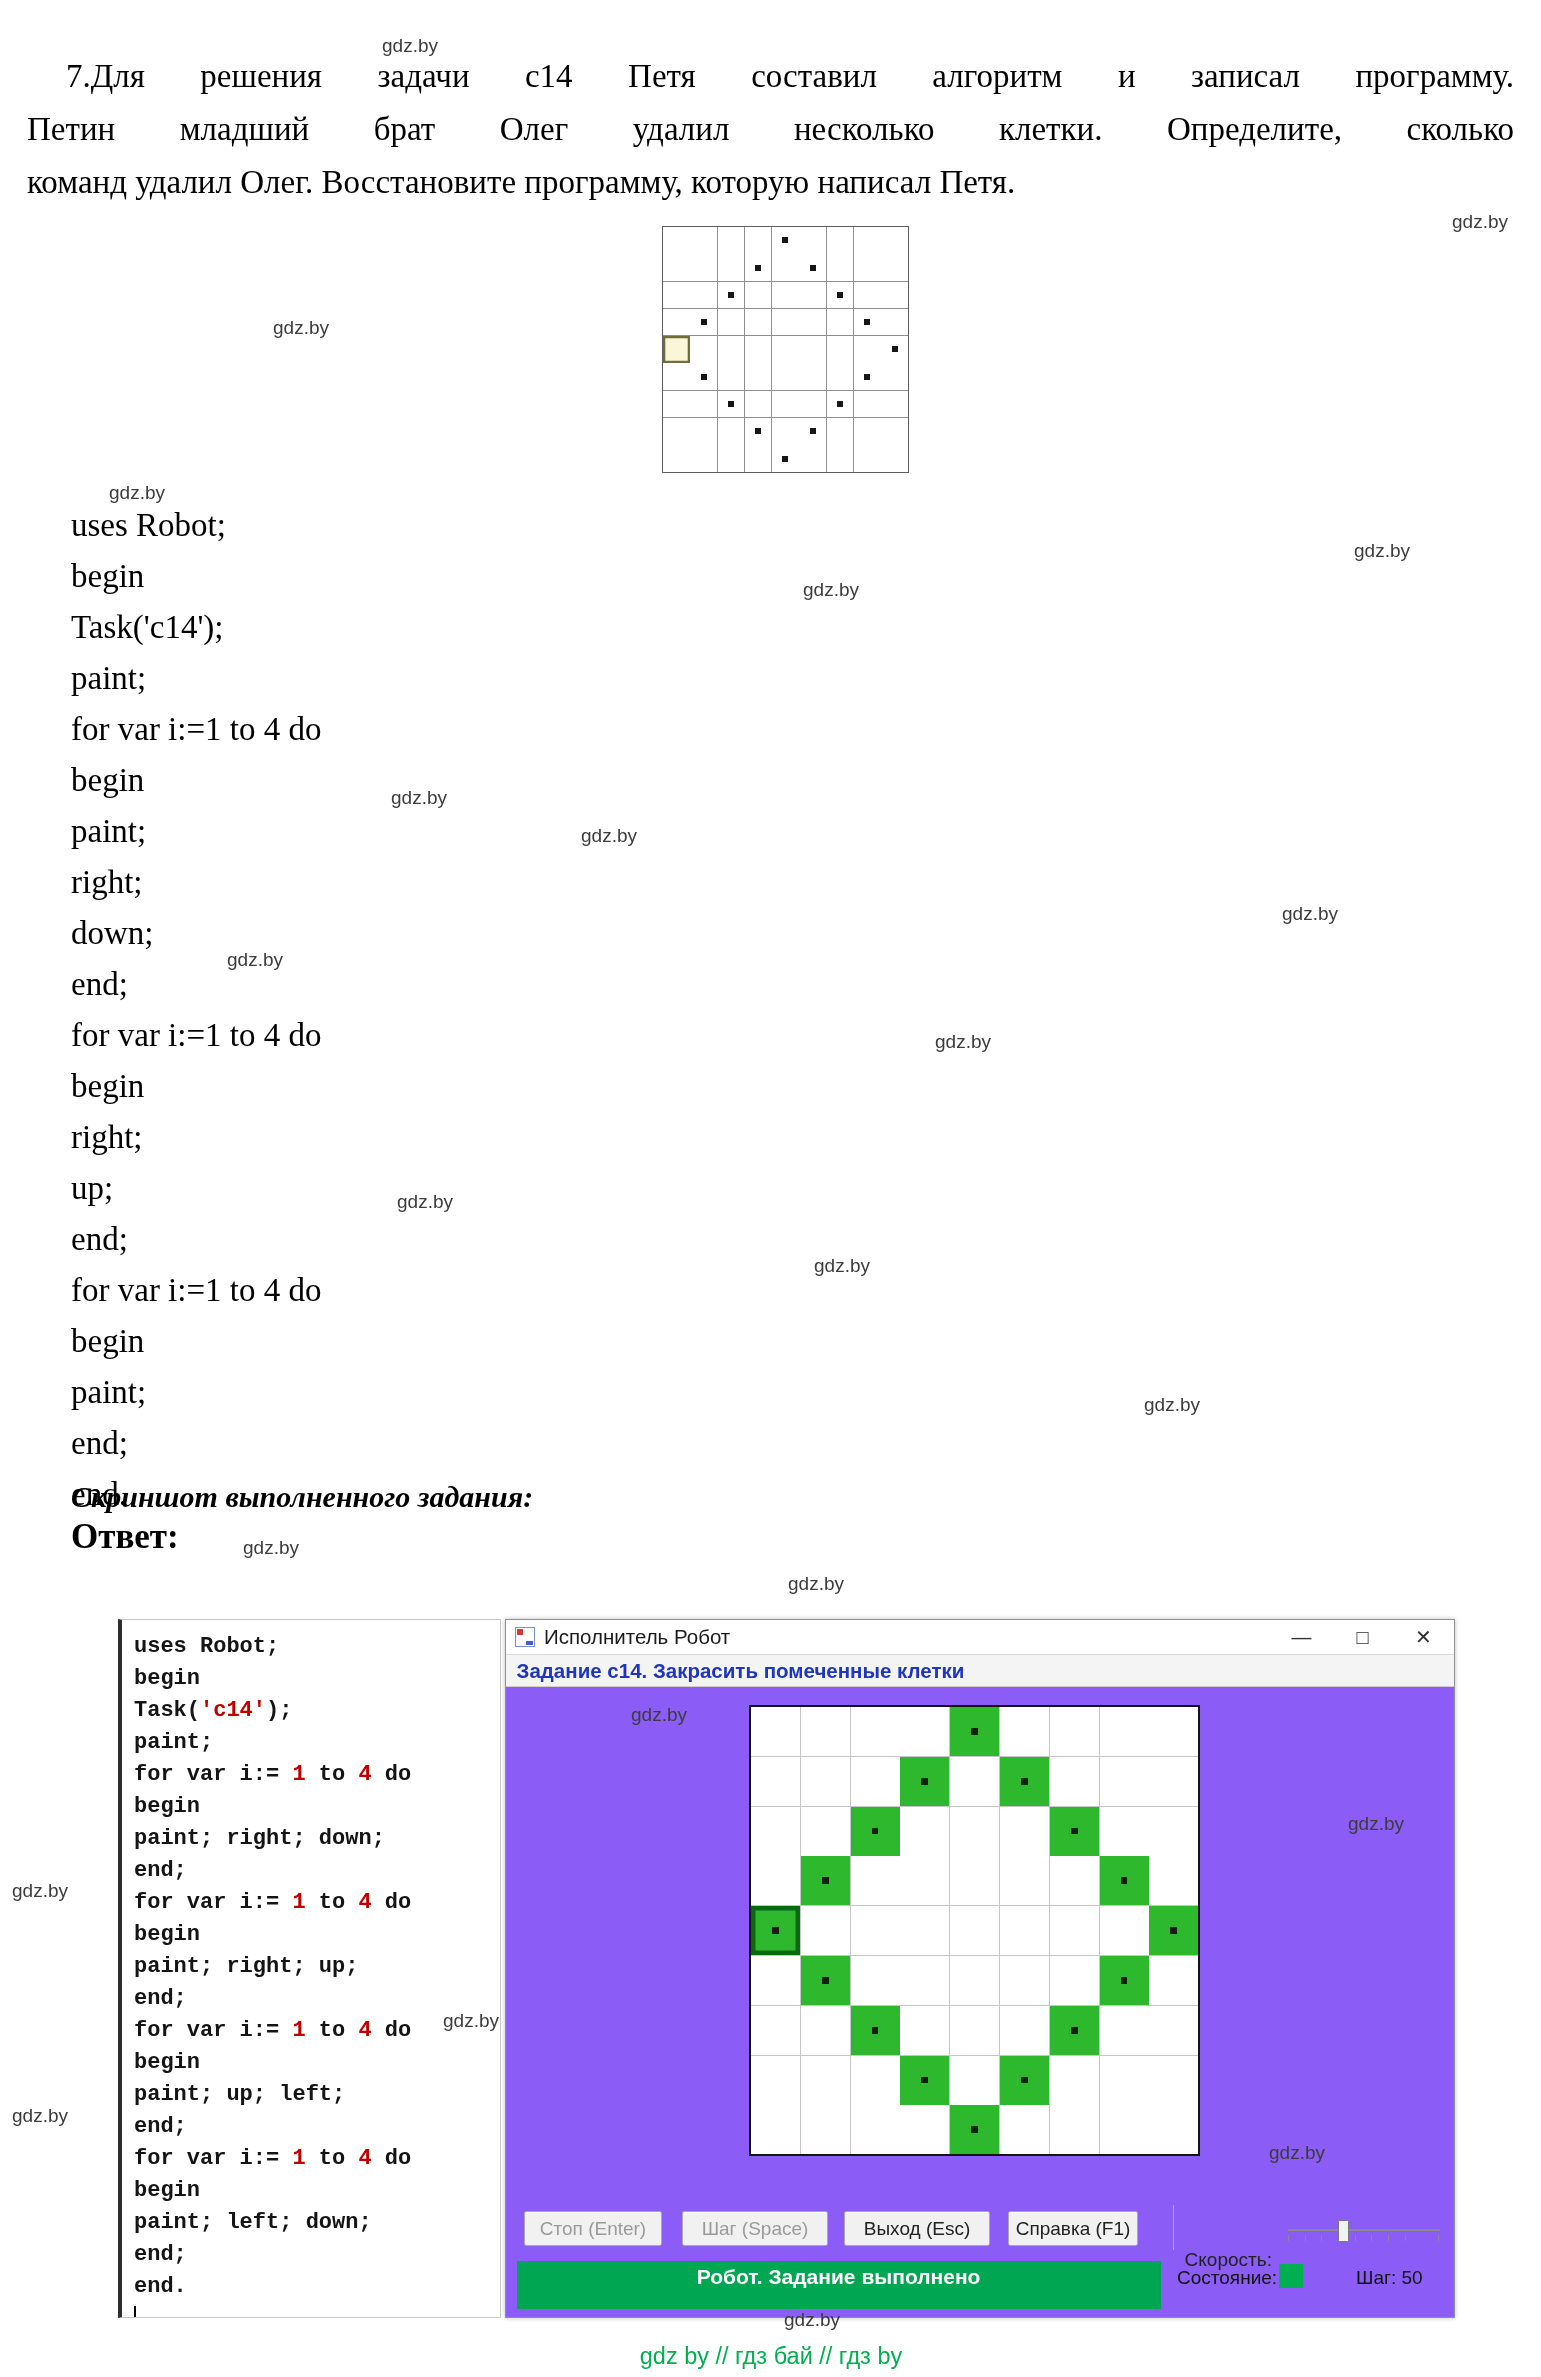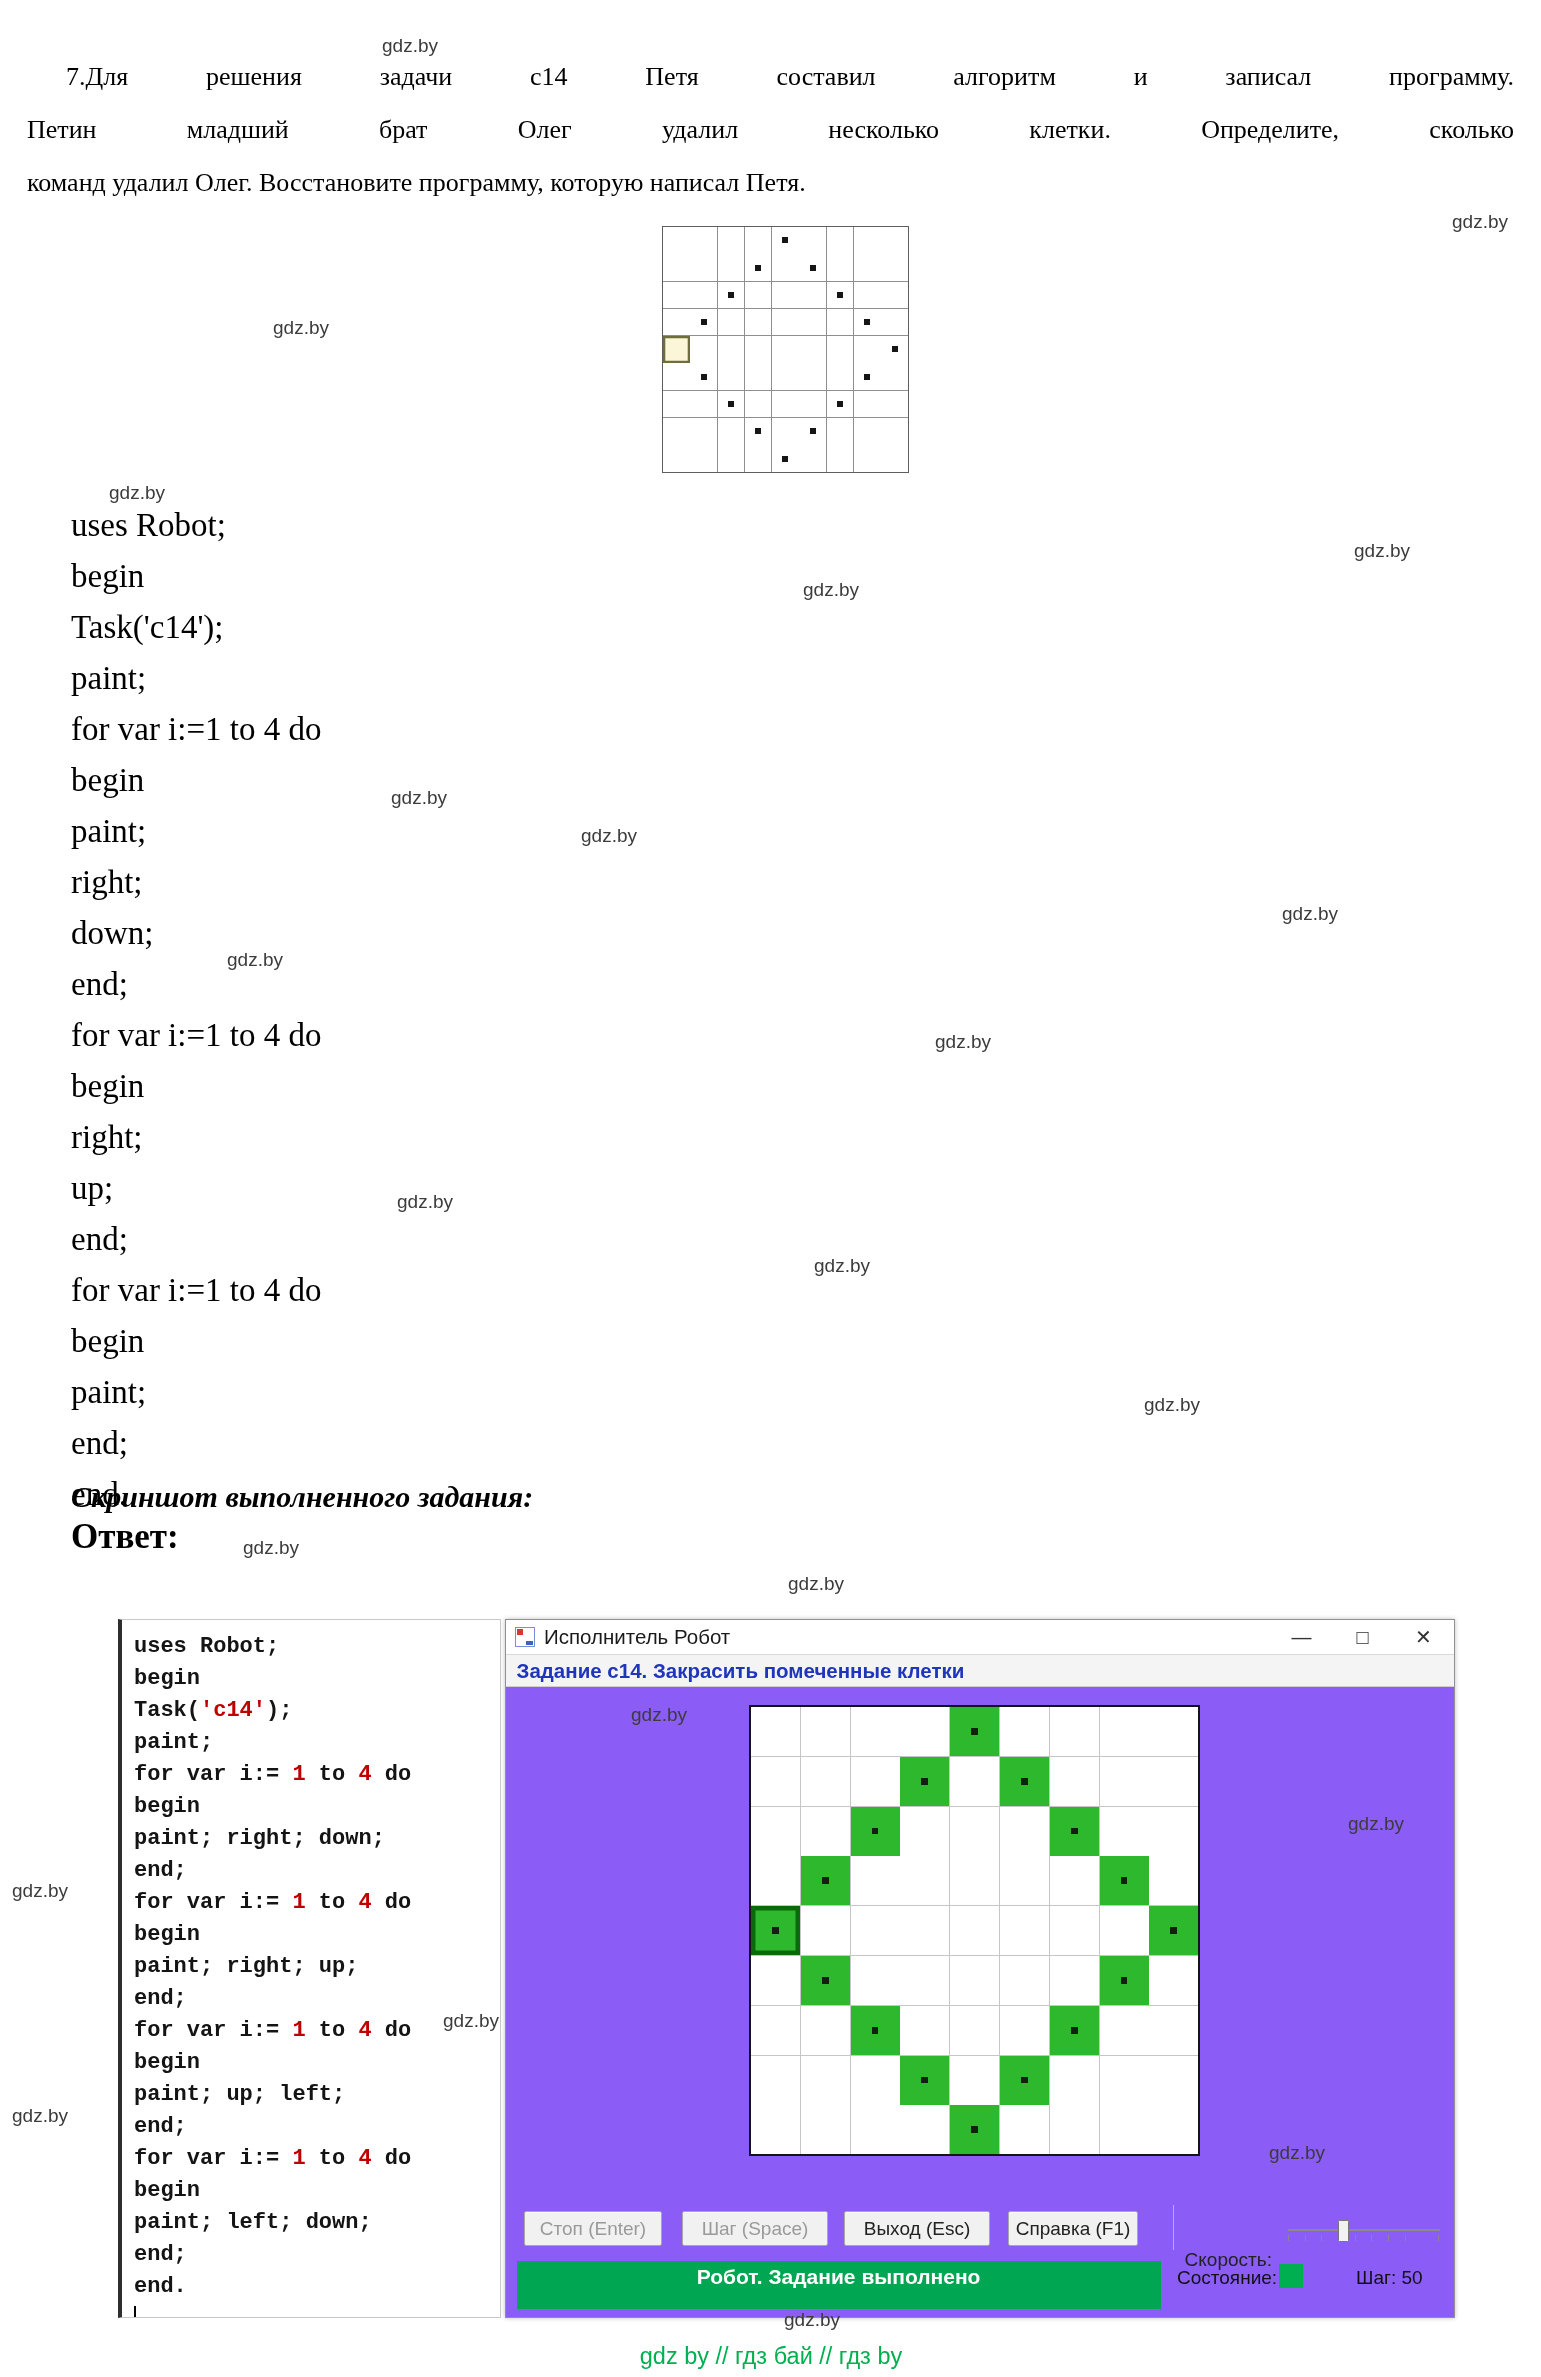--- a/index.html
+++ b/index.html
@@ -4,21 +4,21 @@
 <style>
   html,body{margin:0;padding:0;background:#fff;}
   .page{position:relative;width:1542px;height:2377px;background:#fff;overflow:hidden;
         font-family:"Liberation Serif",serif;color:#000;}
 
   
   .banner{position:absolute;top:4.5px;left:0;width:100%;text-align:center;
           font-family:"Liberation Sans",sans-serif;font-size:26px;color:var(--brand);}
 
   
-  .task-text{position:absolute;left:27px;top:50px;width:1487px;font-size:26px;line-height:53px;}
+  .task-text{position:absolute;left:27px;top:50px;width:1487px;font-size:33px;line-height:53px;}
   .task-text .just{text-align:justify;text-align-last:justify;}
   .task-text div:first-child{text-indent:39px;}
 
   
   .grid{display:grid;gap:0.8px;width:max-content;box-sizing:content-box;}
   .grid .cell{width:var(--cw);height:var(--cw);background:#fff;display:flex;align-items:center;justify-content:center;}
 
   
   #task-grid{--cw:26.5px;position:absolute;left:662px;top:226px;background:#8f8f8f;border:0.8px solid #5e5e5e;}
   #task-grid .cell.mark::after{content:"";width:6px;height:6px;background:#161616;}

